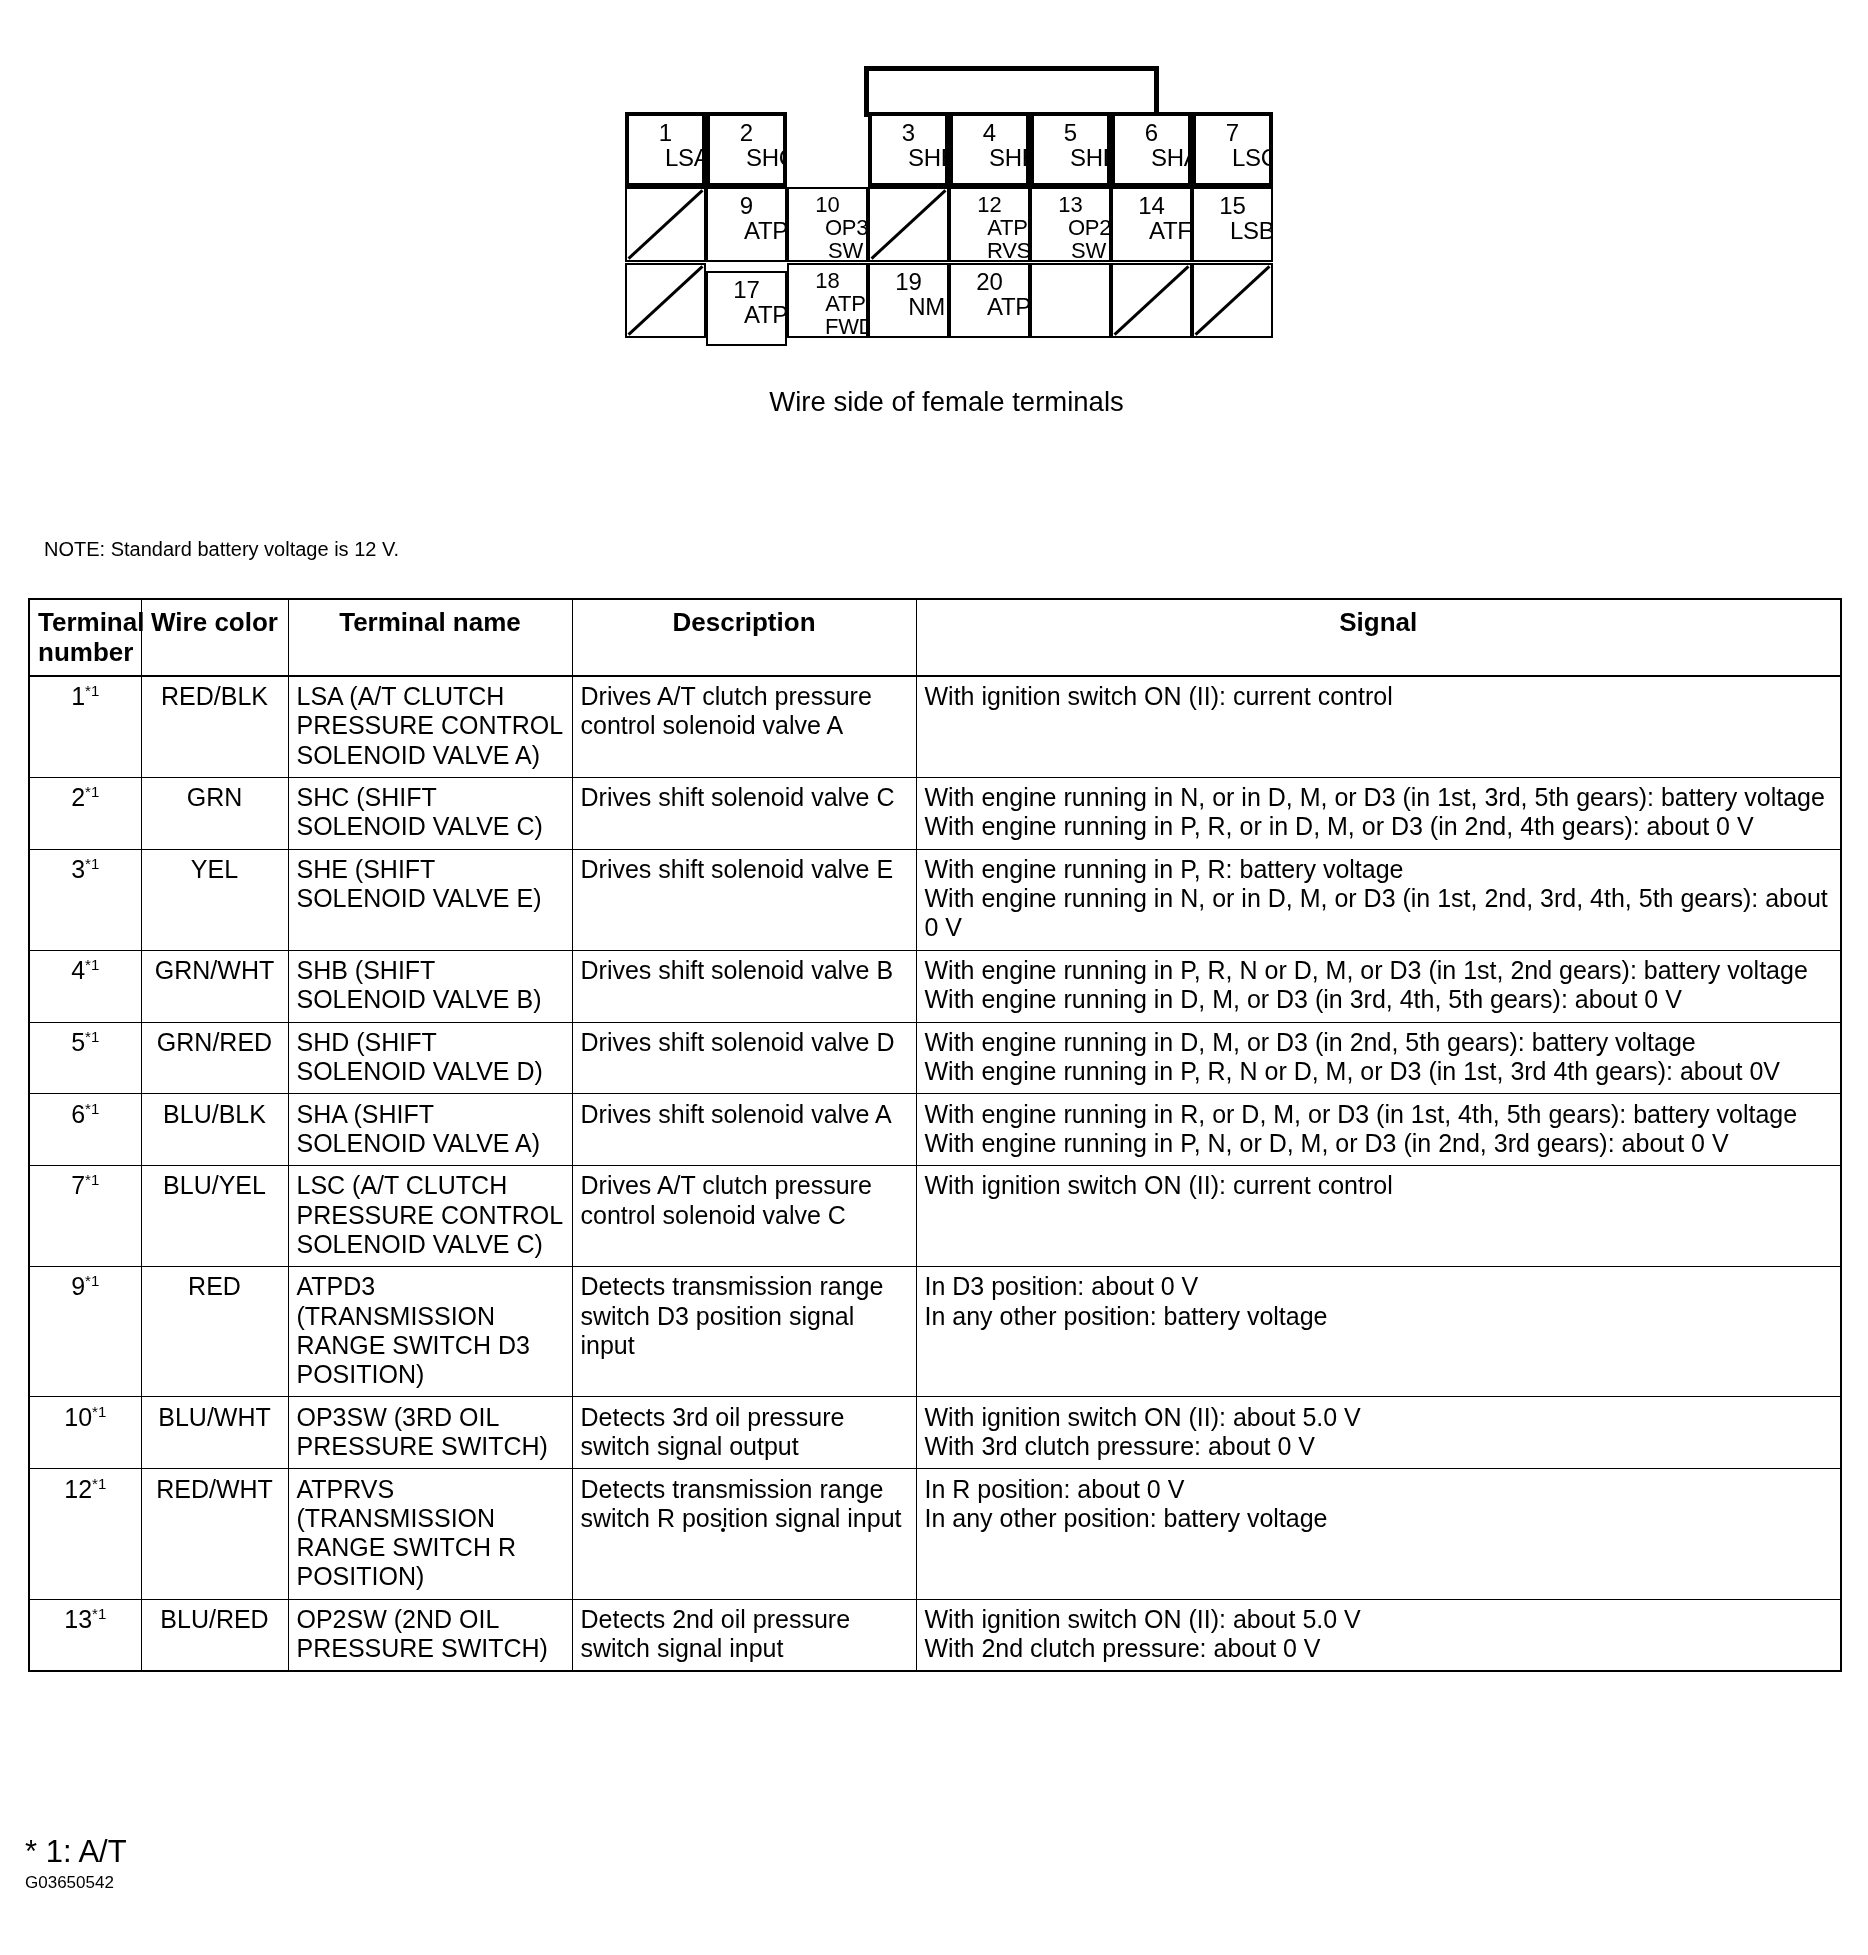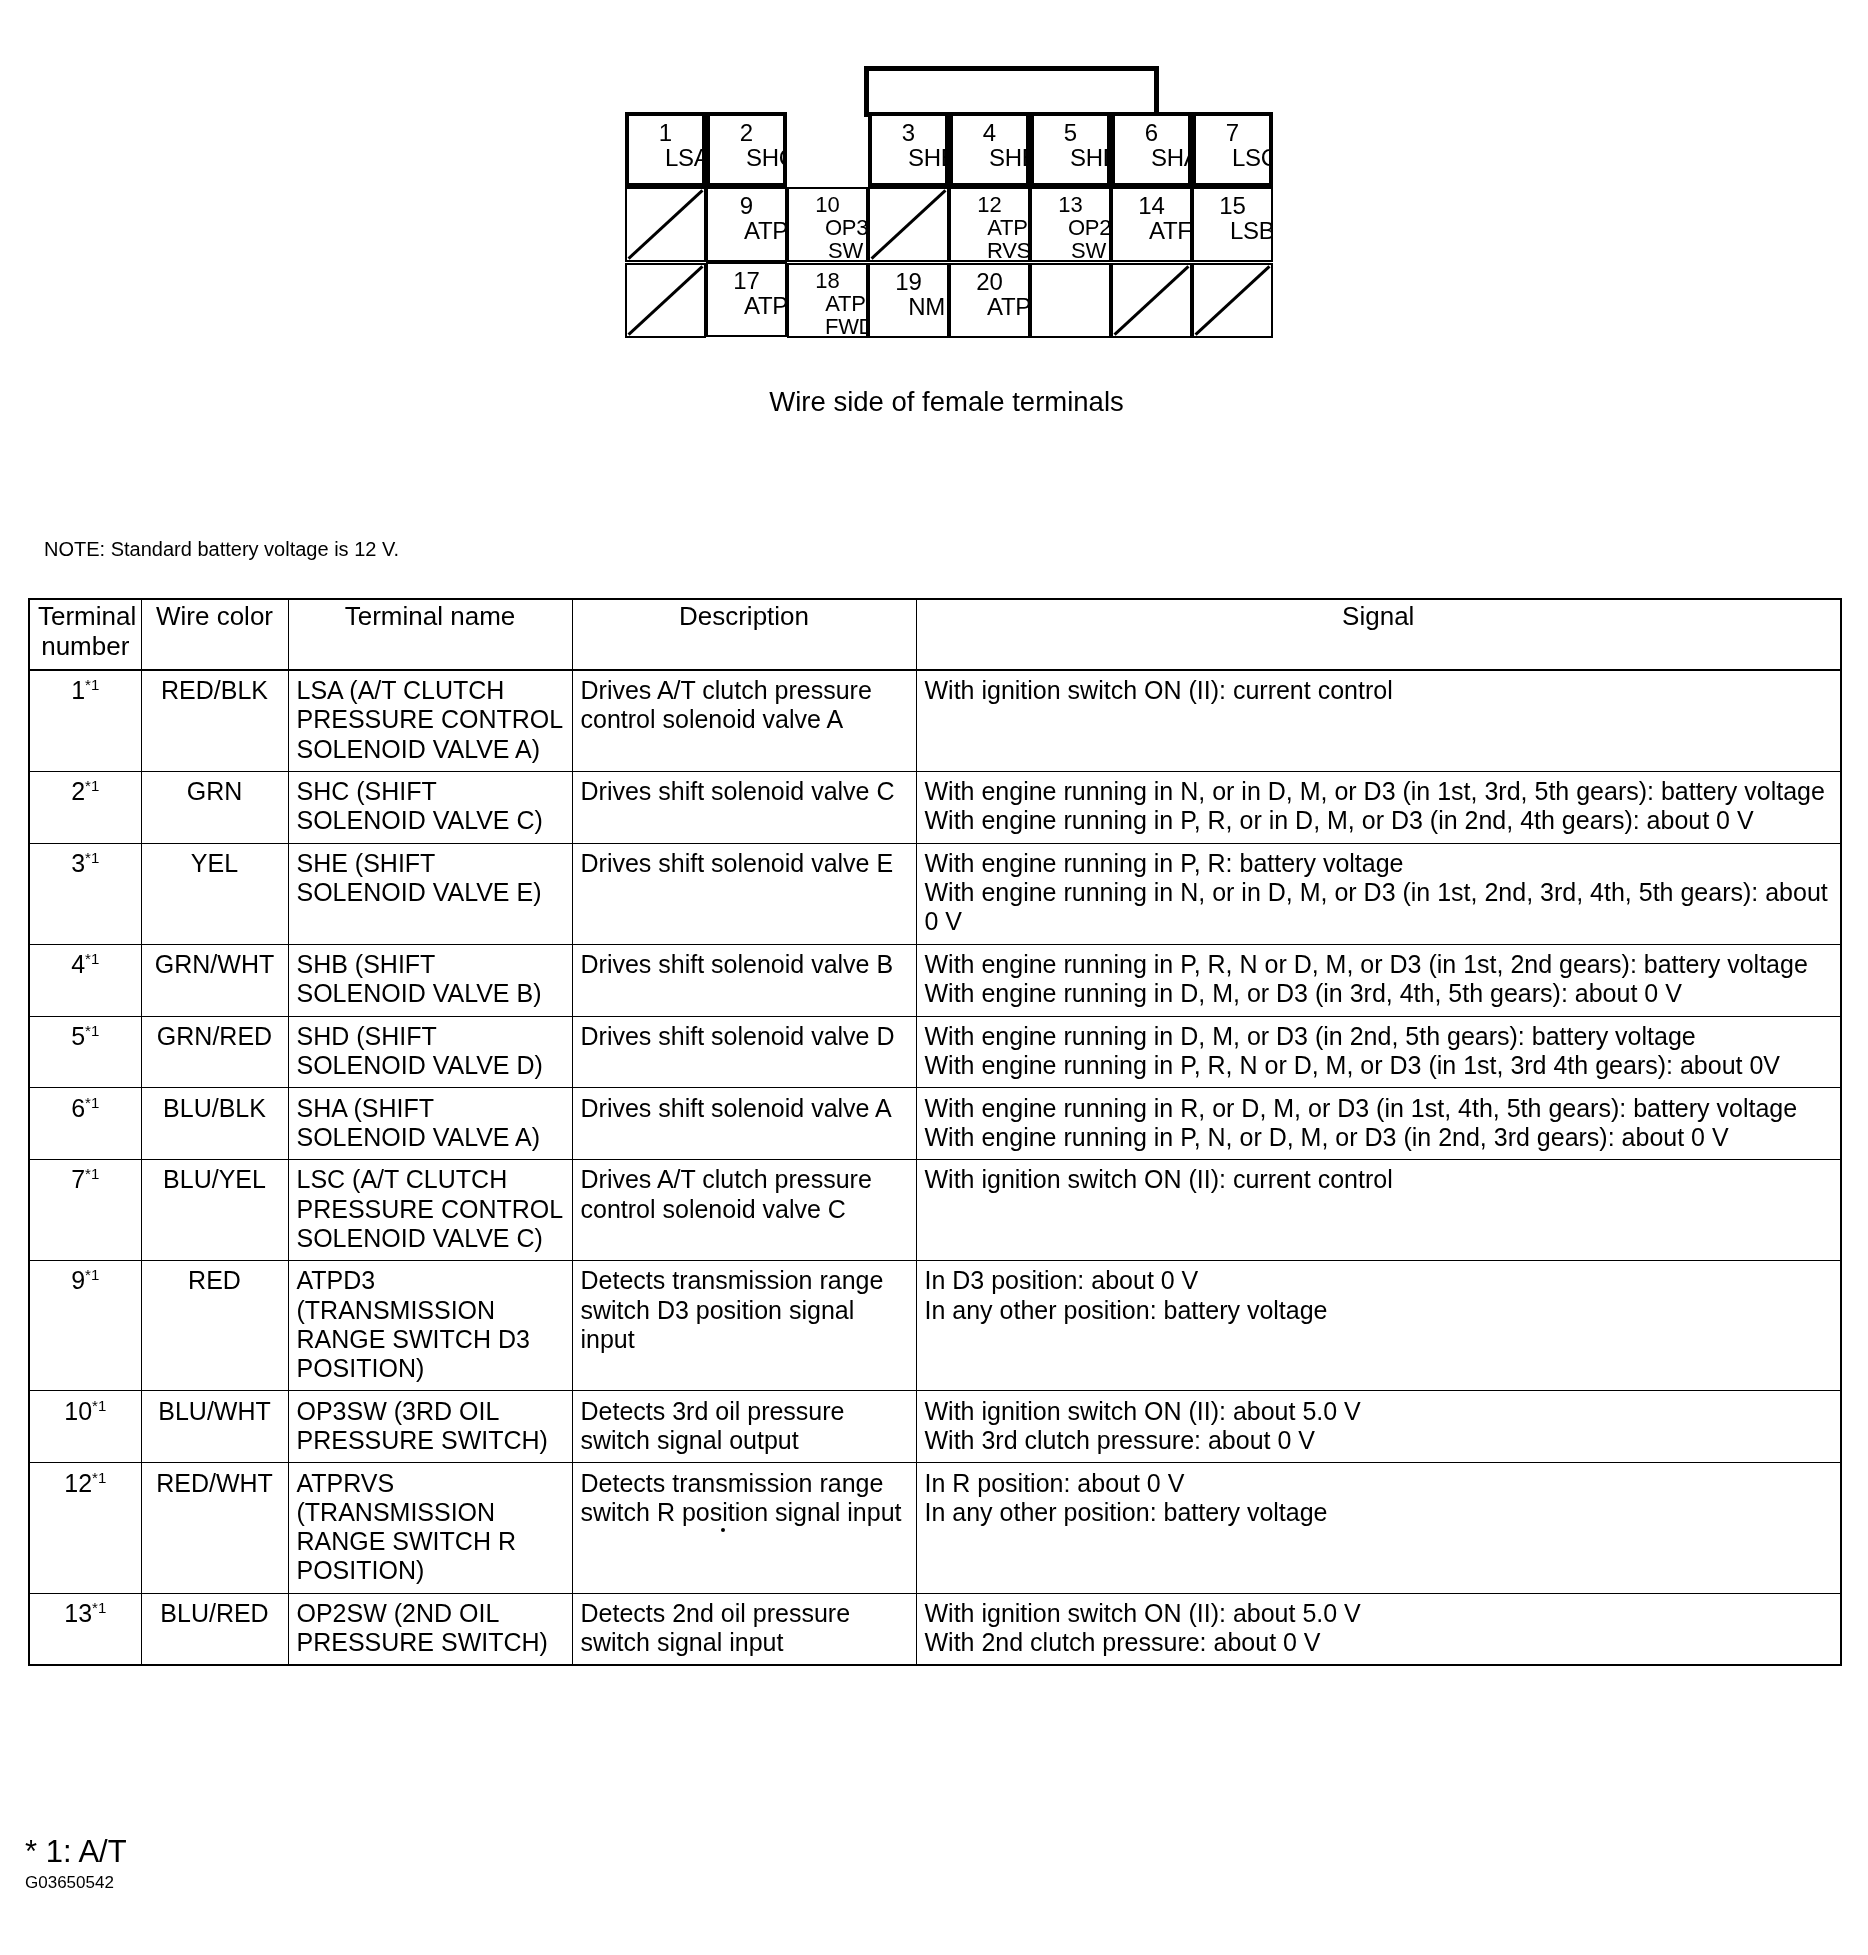--- a/index.html
+++ b/index.html
@@ -98,25 +98,25 @@
     table-layout: fixed;
     font-size: 25px;
   }
   table.spec th, table.spec td {
     border: 1.8px solid #000;
     vertical-align: top;
     padding: 5.3px 8px 7px 8px;
     line-height: 1.17;
   }
   table.spec thead th {
-    font-weight: normal;
+    font-weight: bold;
     font-size: 26px;
     height: 64px;
     vertical-align: top;
-    padding-top: 1px;
+    padding-top: 7px;
   }
   table.spec { border: 2.7px solid #000; }
   table.spec thead tr th { border-bottom: 2.7px solid #000; }
 
   col.c-num  { width: 112px; }
   col.c-wire { width: 147px; }
   col.c-name { width: 284px; }
   col.c-desc { width: 344px; }
   col.c-sig  { width: 925px; }
 
@@ -222,21 +222,21 @@
         </div>
         <div class="cell" style="left: 567px; top: 75px; width: 81px; height: 75px;">
           <span class="num">15</span>
           <span class="lbl">LSB</span>
         </div>
         <div class="cell blank" style="left: 0px; top: 151px; width: 81px; height: 75px;">
           <svg viewBox="0 0 100 100" preserveAspectRatio="none">
             <line x1="2" y1="98" x2="98" y2="2" stroke="#000" stroke-width="3" vector-effect="non-scaling-stroke"></line>
           </svg>
         </div>
-        <div class="cell" style="left: 81px; top: 150px; width: 81px; height: 75px;">
+        <div class="cell" style="left: 81px; top: 159px; width: 81px; height: 75px;">
           <span class="num">17</span>
           <span class="lbl">ATPD</span>
         </div>
         <div class="cell tight" style="left: 162px; top: 151px; width: 81px; height: 75px;">
           <span class="num">18</span>
           <span class="lbl">ATP</span>
           <span class="lbl">FWD</span>
         </div>
         <div class="cell" style="left: 243px; top: 151px; width: 81px; height: 75px;">
           <span class="num">19</span>

